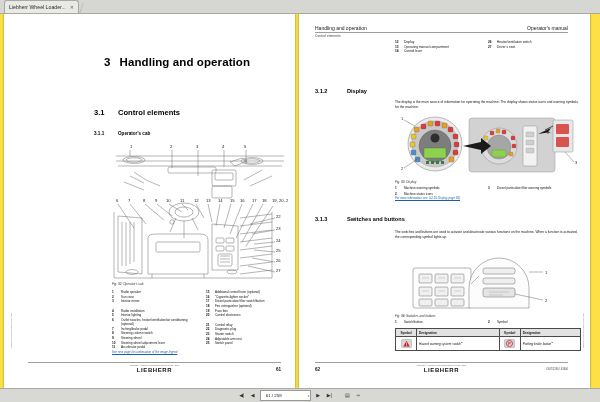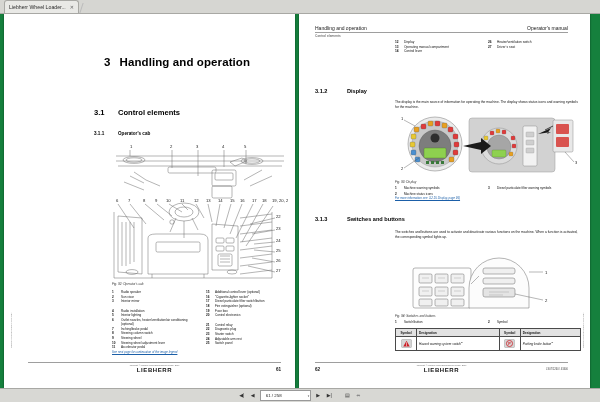--- a/index.html
+++ b/index.html
@@ -18,21 +18,21 @@
     height:12px;background:#e9e9e6;border:1px solid #a8a8a4;border-bottom:none;
     border-radius:3px 3px 0 0;display:flex;align-items:center;
     padding:0 4px;gap:4px;max-width:130px;
   }
   .tab-title{font-size:5.2px;color:#2c2c2c;white-space:nowrap;overflow:hidden;text-overflow:ellipsis;}
   .tab-close{font-size:5px;color:#666;line-height:1;}
   .tab-newslot{width:10px;height:10px;border-left:1px solid #bbb;transform:skewX(-18deg);margin-left:2px;}
 
   .viewer{
     position:absolute;left:0;top:14px;width:600px;height:374px;
-    background:#15803d;overflow:hidden;
+    background:#fde047;overflow:hidden;
   }
   .pages{
     position:absolute;left:4px;top:0px;display:flex;gap:4px;
   }
   .page{
     width:291px;height:374px;background:#ffffff;
     box-shadow:0 0 2px rgba(0,0,0,.45);
     position:relative;box-sizing:border-box;
     font-size:4px;color:#111;
   }

